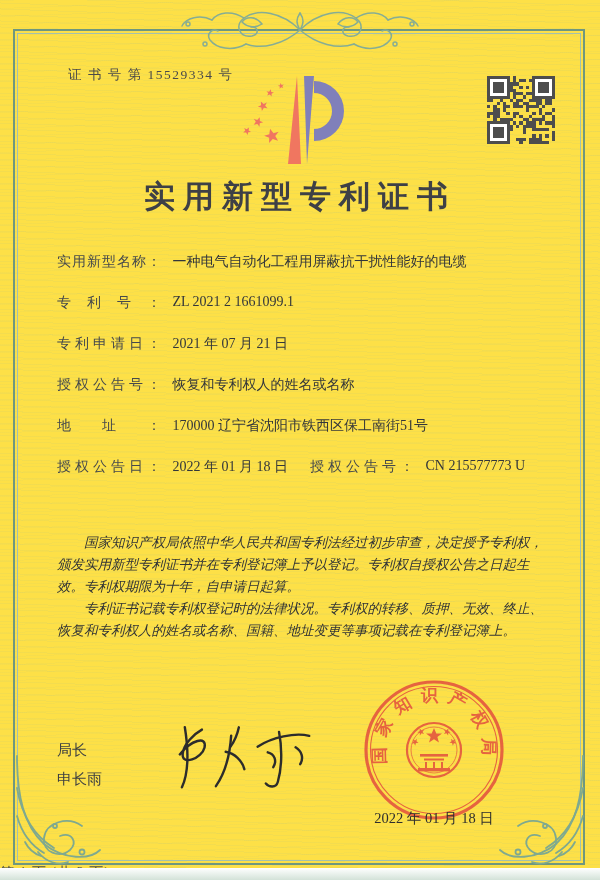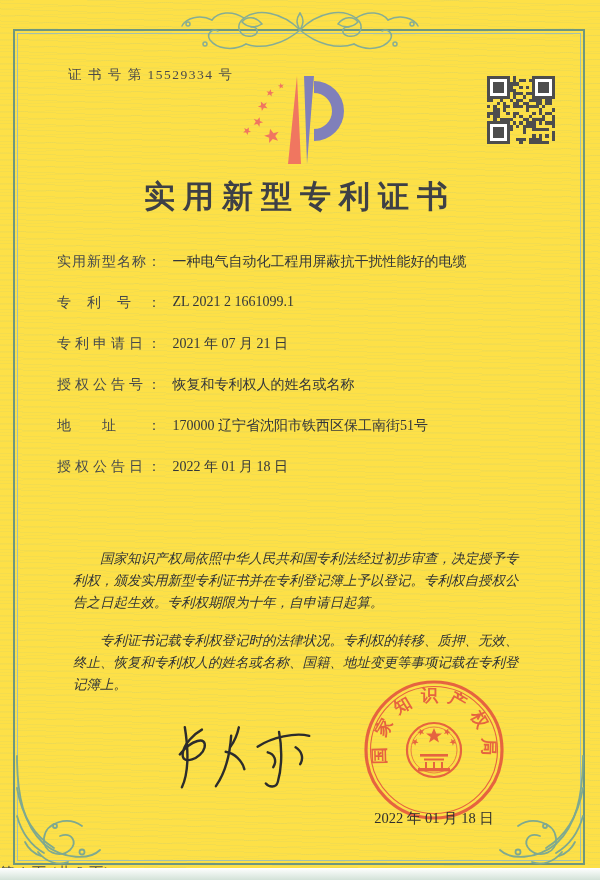--- a/index.html
+++ b/index.html
@@ -53,21 +53,21 @@
     display:inline-block;width:104px;vertical-align:top;
     text-align:justify;text-align-last:justify;color:#45494c;
   }
   .field-value{margin-left:8px;color:#33363a;}
   .grant-row{display:flex;}
   .grant-left{width:253px;}
   .paras{
     position:absolute;left:57px;top:532px;width:488px;
     font-size:13.5px;line-height:22px;color:#303336;font-style:italic;
   }
-  .paras p{margin:16px;text-indent:2em;}
+  .paras p{margin:0;text-indent:2em;}
   .sig-block{
     position:absolute;left:57px;top:736px;
     font-size:15px;color:#3c3f42;line-height:29px;
   }
   .sig-svg{position:absolute;left:120px;top:708px;}
   .seal{position:absolute;left:334px;top:650px;}
   .footer{
     position:absolute;left:0;top:864px;width:100%;
     font-size:14px;color:#474b4d;letter-spacing:1px;
   }
@@ -610,28 +610,36 @@
     </div>
     <div class="field-row">
       <span class="field-label">地址：</span>
       <span class="field-value">170000 辽宁省沈阳市铁西区保工南街51号</span>
     </div>
     <div class="field-row grant-row">
       <span class="grant-left">
         <span class="field-label">授权公告日：</span>
         <span class="field-value">2022 年 01 月 18 日</span>
       </span>
+      <span>
+        <span class="field-label">授权公告号：</span>
+        <span class="field-value">CN 215577773 U</span>
+      </span>
     </div>
   </div>
 
   <div class="paras">
     <p>国家知识产权局依照中华人民共和国专利法经过初步审查，决定授予专利权，颁发实用新型专利证书并在专利登记簿上予以登记。专利权自授权公告之日起生效。专利权期限为十年，自申请日起算。</p>
     <p>专利证书记载专利权登记时的法律状况。专利权的转移、质押、无效、终止、恢复和专利权人的姓名或名称、国籍、地址变更等事项记载在专利登记簿上。</p>
   </div>
 
+  <div class="sig-block">
+    <div>局长</div>
+    <div>申长雨</div>
+  </div>
 
   <svg class="sig-svg" width="200" height="105" viewBox="0 0 200 105">
     <g stroke="#2c2c2c" stroke-width="2.4" fill="none" stroke-linecap="round" transform="rotate(-2 100 52)">
       <path d="M60,45 c12,-14 28,-18 25,-6 c-3,11 -24,18 -22,5 c1,-9 12,-19 20,-23"></path>
       <path d="M66,18 c3,24 2,46 -5,60"></path>
       <path d="M112,28 c-2,20 -8,38 -17,50"></path>
       <path d="M106,44 c9,2 16,9 18,18"></path>
       <path d="M120,20 c-2,8 -5,14 -9,19"></path>
       <path d="M138,40 c15,-9 38,-13 52,-9"></path>
       <path d="M160,26 c3,19 1,38 -3,50 c-2,6 -9,5 -12,1"></path>

